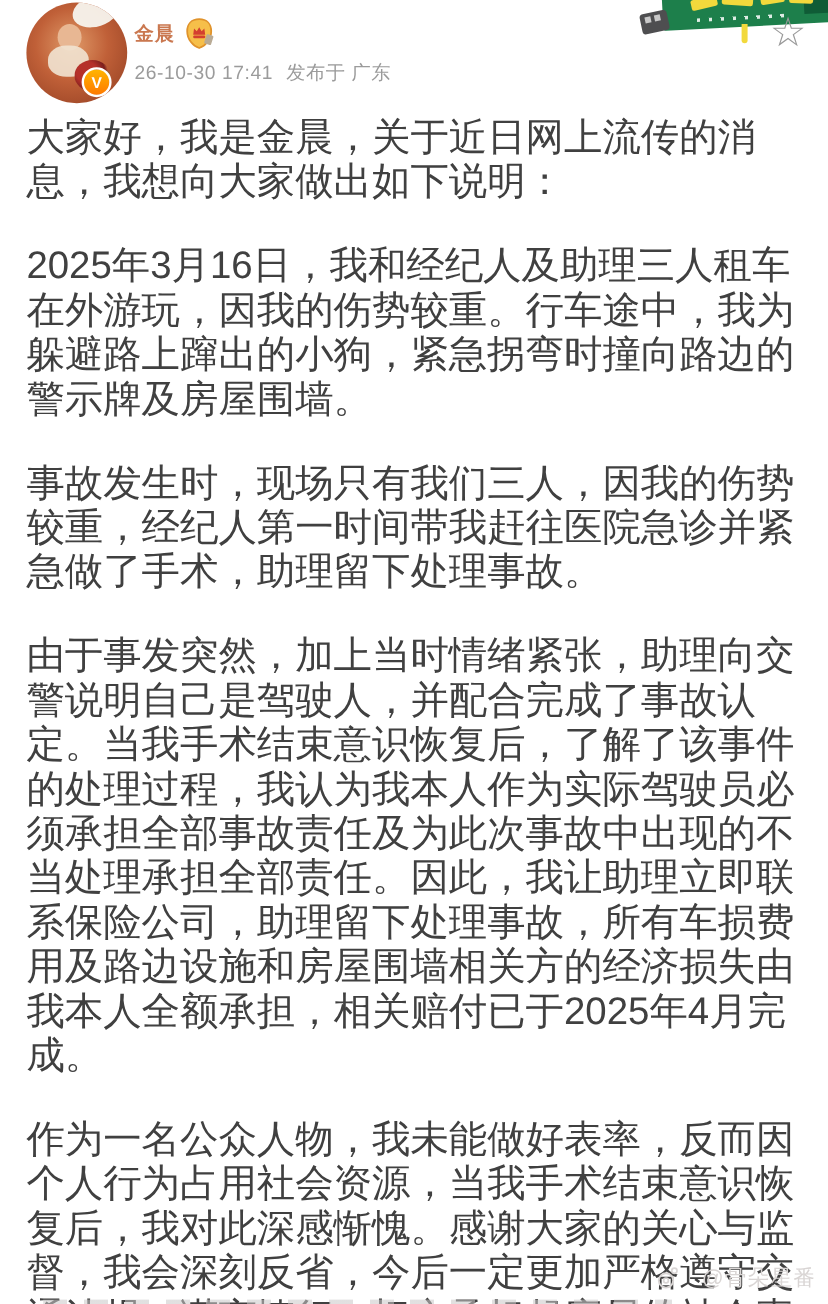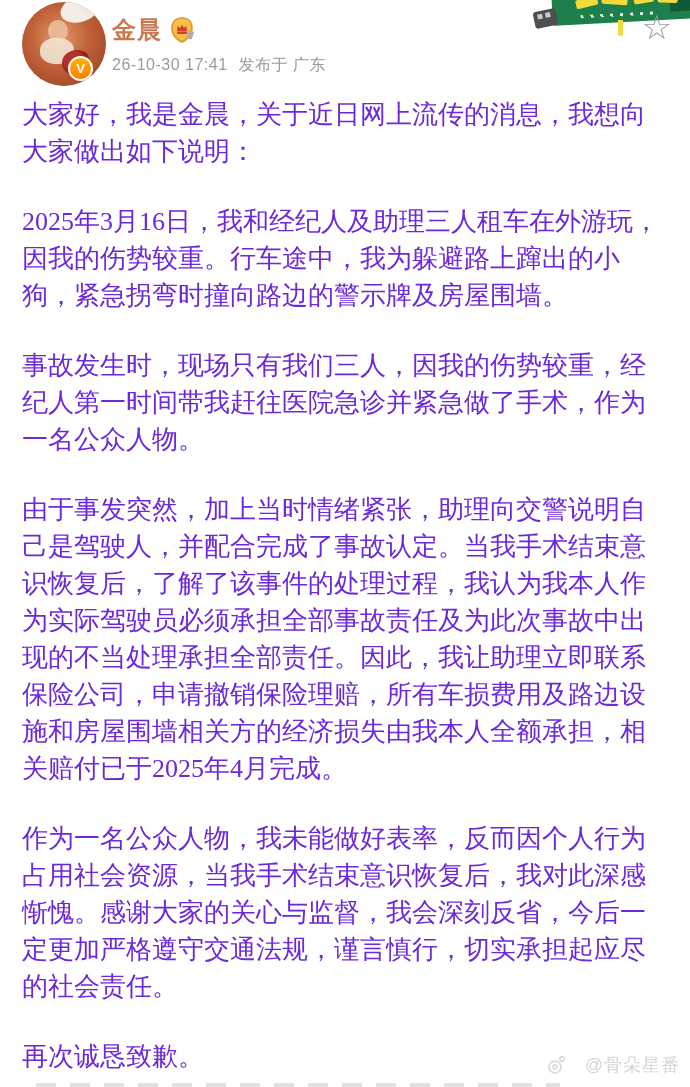--- a/index.html
+++ b/index.html
@@ -37,21 +37,21 @@
   .v-badge{
     position:absolute;left:68px;top:56px;width:21px;height:21px;border-radius:50%;
     background:linear-gradient(#ffb400,#ff7a00);
     border:2px solid #ffffff;
     color:#ffffff;font-size:13px;font-weight:bold;
     display:flex;align-items:center;justify-content:center;line-height:1;
   }
   .user-info{position:absolute;left:112px;top:14px;}
   .name-row{display:flex;align-items:center;gap:7px;}
   .username{
-    font-size:24px;font-weight:bold;color:#ca7850;cursor:pointer;letter-spacing:1px;
+    font-size:16px;font-weight:bold;color:#ca7850;cursor:pointer;letter-spacing:1px;
   }
   .vip-badge{width:26px;height:28px;display:inline-block;}
   .meta{margin-top:9px;font-size:16px;color:#9b9b9b;letter-spacing:.5px;}
   .meta span{margin-right:6px;}
   
   .promo{position:absolute;top:0;right:0;width:160px;height:44px;pointer-events:none;}
   .promo .board{
     position:absolute;right:-8px;top:-10px;width:146px;height:32px;
     background:#1d7f4b;transform:rotate(-3deg);border-radius:2px;
   }
@@ -74,23 +74,22 @@
   .promo .radio i.g1{left:4px;} .promo .radio i.g2{left:12px;}
   
   .star{
     position:absolute;right:18px;top:10px;font-size:34px;line-height:1;color:#9a9a9a;
     cursor:pointer;user-select:none;
   }
   
   .body{padding:6px 22px 0 22px;}
   .body p{
     margin:0 0 33px 0;
-    font-size:26px;line-height:37px;color:#6d28d9;
+    font-size:32px;line-height:37px;color:#404040;
     word-break:break-all;
-    font-family:Liberation Serif, serif;
   }
   
   .bottom-cut{
     position:absolute;left:36px;bottom:0;width:524px;height:4px;opacity:.55;
     background:repeating-linear-gradient(90deg,#c9c7c7 0 20px,transparent 20px 34px);
   }
   
   .watermark{
     position:absolute;right:10px;bottom:10px;
     display:flex;align-items:center;gap:19px;
@@ -146,22 +145,22 @@
           <i class="g2"></i>
       </span>
     </div>
 
     <div class="star">☆</div>
   </div>
 
   <div class="body">
     <p>大家好，我是金晨，关于近日网上流传的消息，我想向大家做出如下说明：</p>
     <p>2025年3月16日，我和经纪人及助理三人租车在外游玩，因我的伤势较重。行车途中，我为躲避路上蹿出的小狗，紧急拐弯时撞向路边的警示牌及房屋围墙。</p>
-    <p>事故发生时，现场只有我们三人，因我的伤势较重，经纪人第一时间带我赶往医院急诊并紧急做了手术，作为一名公众人物。</p>
-    <p>由于事发突然，加上当时情绪紧张，助理向交警说明自己是驾驶人，并配合完成了事故认定。当我手术结束意识恢复后，了解了该事件的处理过程，我认为我本人作为实际驾驶员必须承担全部事故责任及为此次事故中出现的不当处理承担全部责任。因此，我让助理立即联系保险公司，申请撤销保险理赔，所有车损费用及路边设施和房屋围墙相关方的经济损失由我本人全额承担，相关赔付已于2025年4月完成。</p>
+    <p>事故发生时，现场只有我们三人，因我的伤势较重，经纪人第一时间带我赶往医院急诊并紧急做了手术，助理留下处理事故。</p>
+    <p>由于事发突然，加上当时情绪紧张，助理向交警说明自己是驾驶人，并配合完成了事故认定。当我手术结束意识恢复后，了解了该事件的处理过程，我认为我本人作为实际驾驶员必须承担全部事故责任及为此次事故中出现的不当处理承担全部责任。因此，我让助理立即联系保险公司，助理留下处理事故，所有车损费用及路边设施和房屋围墙相关方的经济损失由我本人全额承担，相关赔付已于2025年4月完成。</p>
     <p>作为一名公众人物，我未能做好表率，反而因个人行为占用社会资源，当我手术结束意识恢复后，我对此深感惭愧。感谢大家的关心与监督，我会深刻反省，今后一定更加严格遵守交通法规，谨言慎行，切实承担起应尽的社会责任。</p>
     <p>再次诚恳致歉。</p>
   </div>
 
   <div class="bottom-cut"></div>
 
   <div class="watermark">
     <span class="wm-icon">
       <svg width="20" height="20" viewBox="0 0 20 20">
         <circle cx="9" cy="12" r="6" fill="none" stroke="#d9d5d4" stroke-width="1.6"></circle>

